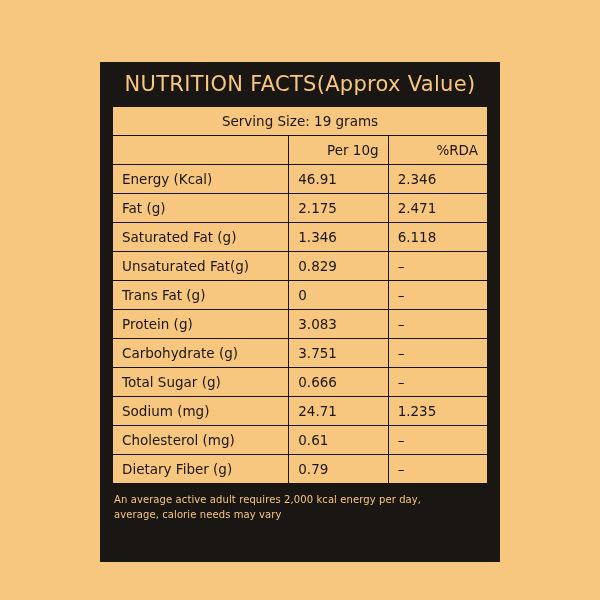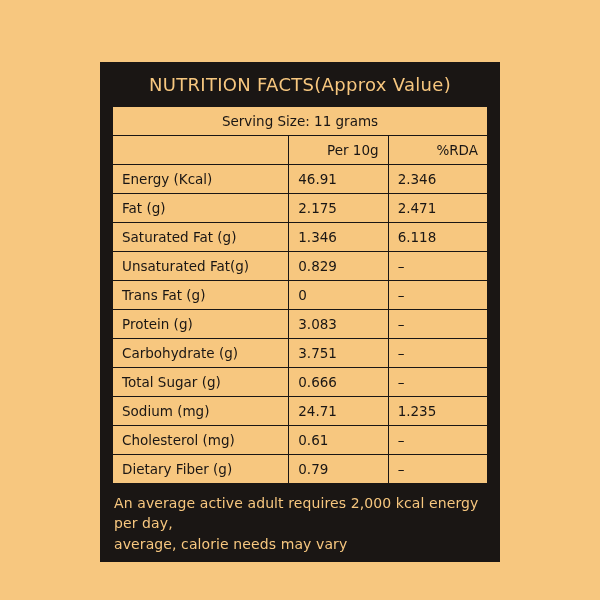--- a/index.html
+++ b/index.html
@@ -28,21 +28,21 @@
     background: #1a1614;
     box-sizing: border-box;
     padding: 0;
   }
   .title-row {
     height: 44px;
     display: flex;
     align-items: center;
     justify-content: center;
     color: #f7c77f;
-    font-size: 18px;
+    font-size: 21px;
     letter-spacing: 0.3px;
   }
   .title-main { font-weight: 400; }
   .title-sub { font-weight: 400; }
   .table-wrap {
     margin: 0 12px;
     background: #f7c77f;
     box-sizing: border-box;
   }
   table.nf {
@@ -66,42 +66,42 @@
   td.col-label { width: 47%; }
   td.col-val { width: 26.5%; }
   td.col-rda { width: 26.5%; }
   td.head {
     text-align: right;
     padding-left: 14px;
   }
   td.head-blank { border-left: 1px solid #1a1614; }
   .footnote {
     color: #f7c77f;
-    font-size: 14px;
+    font-size: 10px;
     line-height: 1.45;
     padding: 9px 14px 0 14px;
     letter-spacing: 0.1px;
   }
 </style>
 </head>
 <body>
 
 <div class="page">
   <div class="panel">
 
     <div class="title-row">
       <span class="title-main">NUTRITION FACTS </span>
         <span class="title-sub">(Approx Value)</span>
     </div>
 
     <div class="table-wrap">
       <table class="nf">
         <tbody>
           <tr>
-            <td class="serving" colspan="3">Serving Size: 11 grams</td>
+            <td class="serving" colspan="3">Serving Size: 19 grams</td>
           </tr>
           <tr>
             <td class="col-label head-blank"></td>
             <td class="col-val head">Per 10g</td>
             <td class="col-rda head">%RDA</td>
           </tr>
 
           <tr>
             <td class="col-label">Energy (Kcal)</td>
             <td class="col-val">46.91</td>

